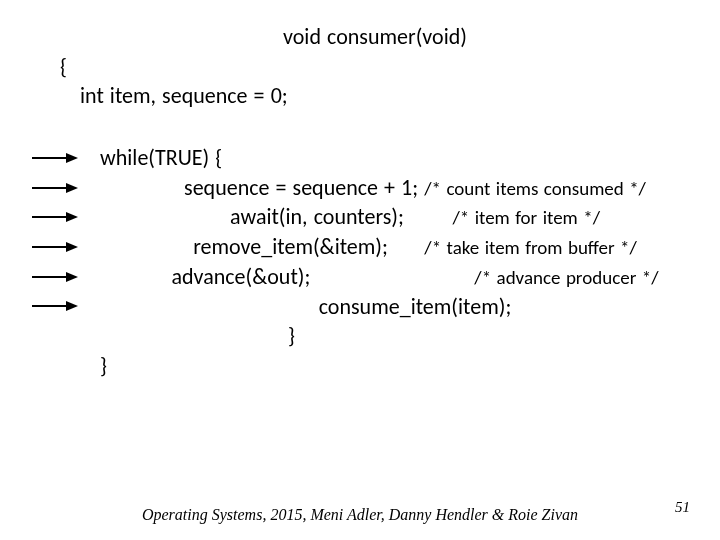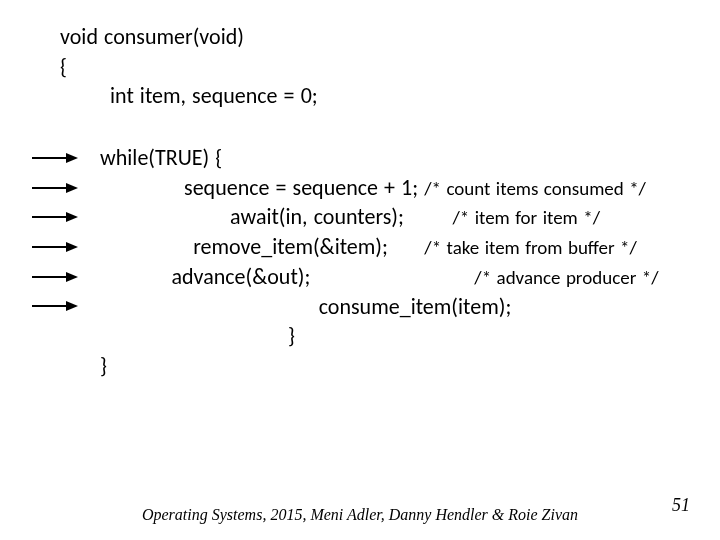--- a/index.html
+++ b/index.html
@@ -1,35 +1,35 @@
 <!DOCTYPE html>
 <html><head>
 <meta charset="utf-8">
 <style>
   * { margin: 0; padding: 0; box-sizing: border-box; }
   html, body { width: 720px; height: 540px; background: #fff; font-family: "Calibri", "Segoe UI", Arial, sans-serif; color: #000; }
   .slide { position: relative; width: 720px; height: 540px; padding: 22px 30px 20px 30px; }
   .title { font-size: 30px; margin-bottom: 36px; }
   .title .bold-it { font-weight: 700; font-style: italic; }
   .code { font-size: 22px; line-height: 1.35; word-spacing: 0.05em; }
-  .sig { margin-left: 30px; }
+  .sig { margin-left: 30px; text-align: center; }
   .brace-open { margin-left: 30px; }
-  .decl { margin-left: 80px; }
+  .decl { margin-left: 50px; }
   .loop-block { margin-top: 32px; }
   .row { display: flex; align-items: center; }
   .arrow { width: 58px; display: inline-flex; align-items: center; justify-content: flex-start; }
   .arrow svg { display: block; }
   .loop-text { flex: 1; }
   .indent1 { padding-left: 12px; }
   .indent2 { padding-left: 52px; text-align: center; }
   .closebrace { margin-left: 200px; }
   .final-close { margin-left: 70px; }
   .comment { font-size: 19px; }
   .footer { position: absolute; bottom: 16px; left: 0; width: 720px; text-align: center; font-style: italic; font-family: Georgia, "Times New Roman", serif; font-size: 16px; }
-  .pagenum { position: absolute; bottom: 24px; right: 30px; font-style: italic; font-family: Georgia, "Times New Roman", serif; font-size: 18px; }
+  .pagenum { position: absolute; bottom: 24px; right: 30px; font-style: italic; font-family: Georgia, "Times New Roman", serif; font-size: 15px; }
 </style>
 </head>
 <body>
 
 <div class="slide">
 
 
   <div class="code">
     <div class="sig">void consumer(void)</div>
     <div class="brace-open">{</div>

